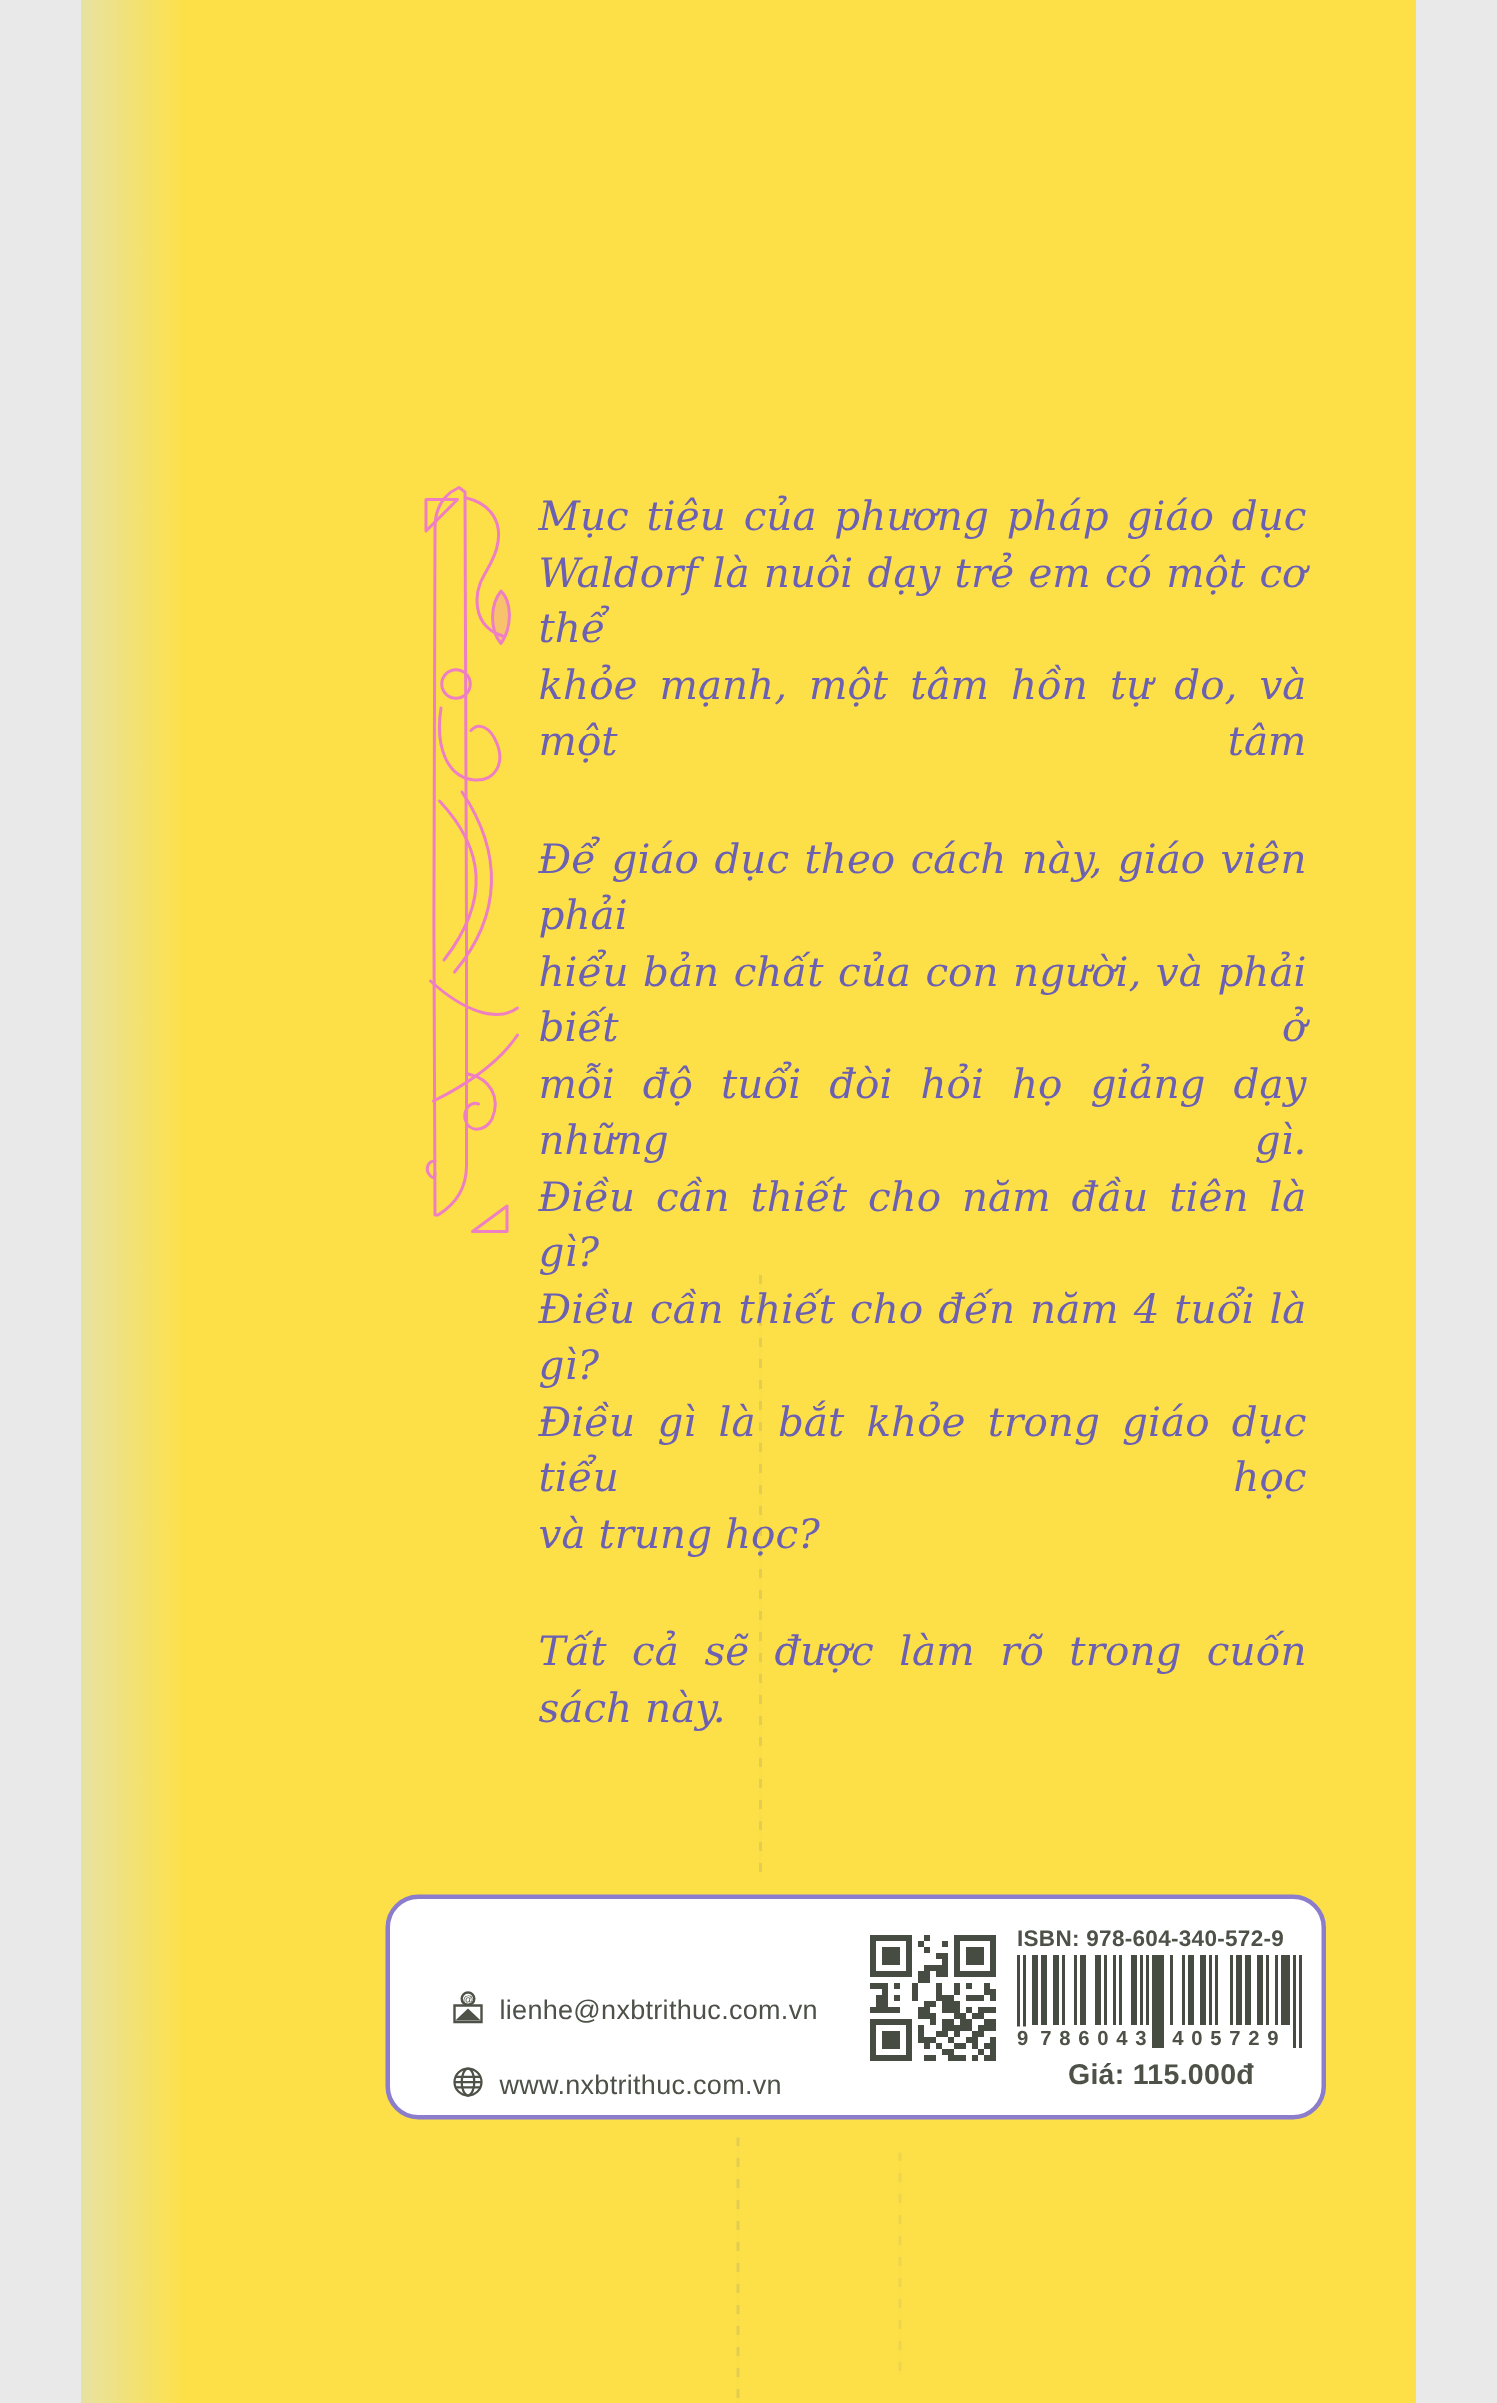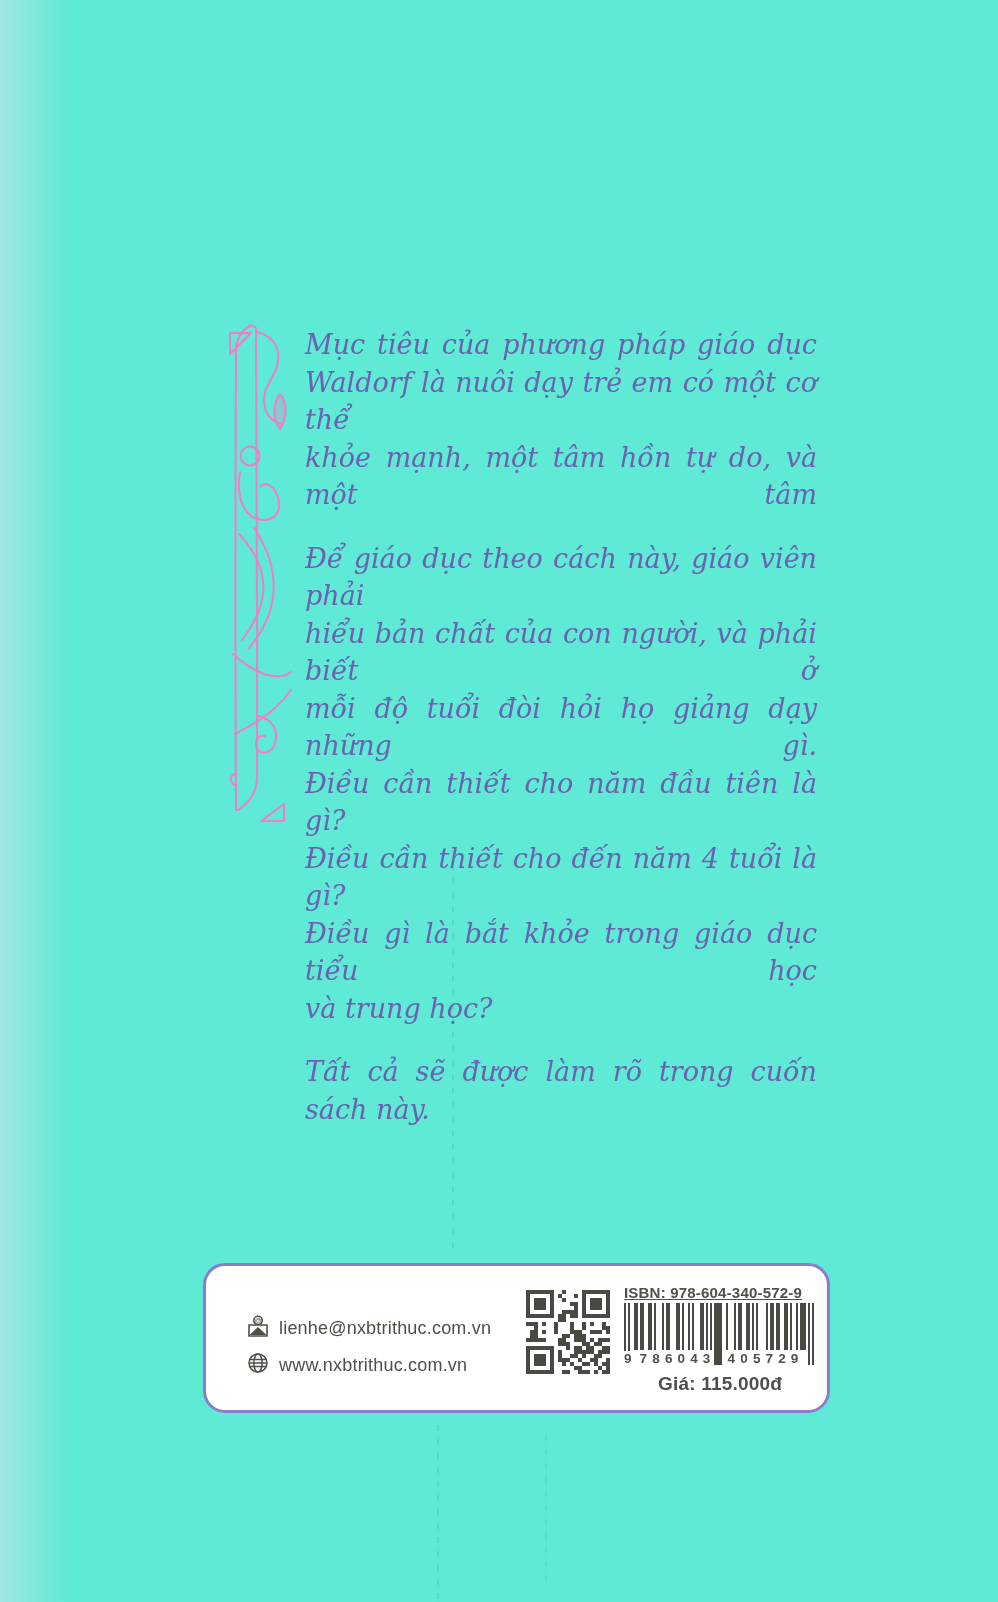--- a/index.html
+++ b/index.html
@@ -1,21 +1,21 @@
 <!DOCTYPE html>
 <html><head>
 <meta charset="utf-8">
 <style>
   html,body{margin:0;padding:0;}
   body{background:#e9e9e9;}
   .page{
     position:relative;
-    width:998px;height:1602px;
+    width:890px;height:1602px;
     margin:0 auto;
-    background:#5eead4;
+    background:#fde047;
     overflow:hidden;
     font-family:"Liberation Sans","DejaVu Sans",sans-serif;
   }
   
   .scan-tint{
     position:absolute;left:0;top:0;width:70px;height:100%;
     background:linear-gradient(90deg, rgba(214,228,238,0.55), rgba(214,228,238,0));
     pointer-events:none;
   }
   
@@ -33,43 +33,43 @@
   .ornament{position:absolute;left:227px;top:322px;width:68px;height:500px;}
 
   
   .quote{
     position:absolute;left:305px;top:326px;width:512px;
     font-family:"DejaVu Serif","Liberation Serif",serif;
     font-style:italic;
     font-size:27px;
     line-height:37.5px;
   }
-  .qpara + .qpara{margin-top:26px;}
+  .qpara + .qpara{margin-top:41px;}
   .qline{text-align:justify;text-align-last:justify;white-space:normal;}
   .qline.last{text-align-last:left;}
 
   
   .info-box{
     position:absolute;left:203px;top:1263px;width:627px;height:150px;
     border:3.5px solid #8b7ccc;border-radius:22px;
     background:#fff;box-sizing:border-box;
   }
   .contact{
     position:absolute;left:40px;top:48px;
     display:flex;flex-direction:column;gap:9px;
   }
-  .contact-row{display:flex;align-items:center;gap:9px;}
+  .contact-row{display:flex;align-items:center;gap:9px;margin-top:12px;}
   .contact-row .txt{
     font-size:18px;letter-spacing:0.2px;
   }
   .qr{position:absolute;left:320px;top:24px;width:84px;height:84px;}
   .isbn-group{position:absolute;left:418px;top:18px;width:192px;}
   .isbn-label{
     font-size:15px;font-weight:bold;letter-spacing:0.2px;
-    white-space:nowrap;margin-bottom:2px;text-decoration:underline;
+    white-space:nowrap;margin-bottom:2px;
   }
   .barcode{position:relative;width:190px;height:66px;}
   .barcode svg{position:absolute;left:0;top:0;}
   .bc-digits{
     position:absolute;left:0;top:47px;width:190px;height:18px;
     font-size:13.5px;font-weight:bold;
   }
   .bc-digits .d9{position:absolute;left:-1px;top:1px;background:#fff;padding:0 1px;}
   .bc-digits .g1{position:absolute;left:13px;top:1px;width:76px;background:#fff;
     display:flex;justify-content:space-around;}

